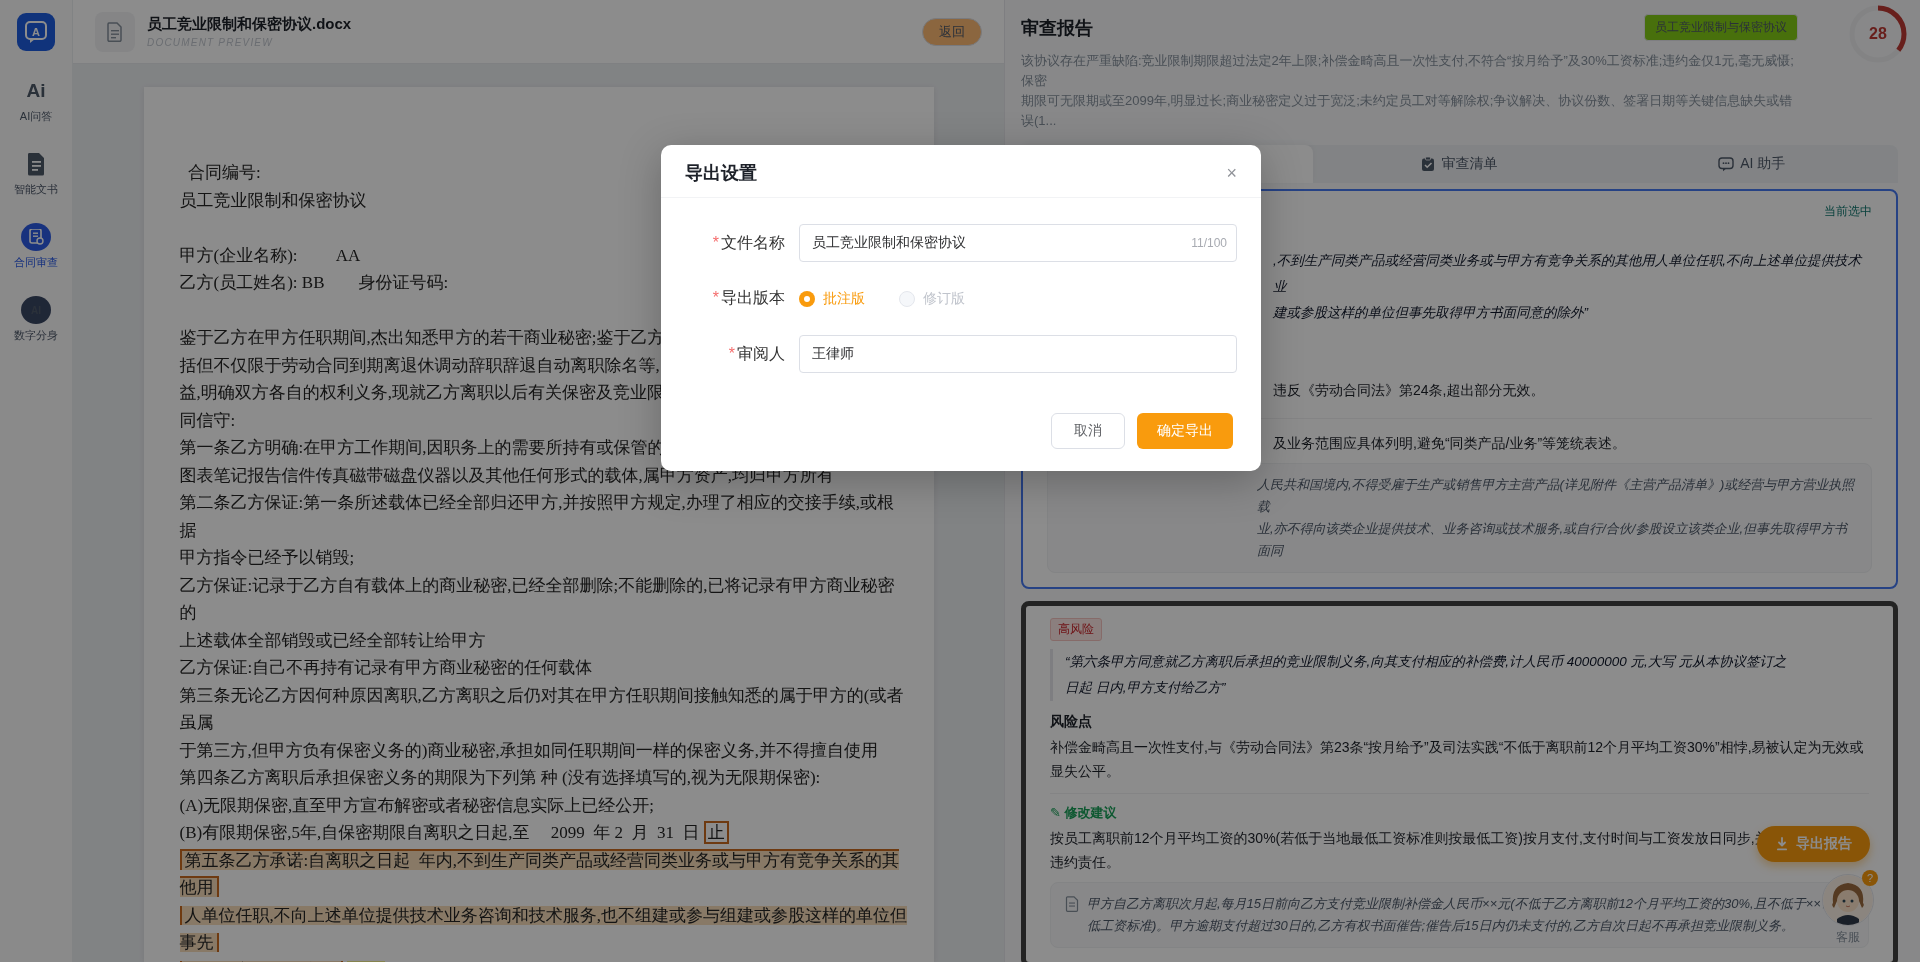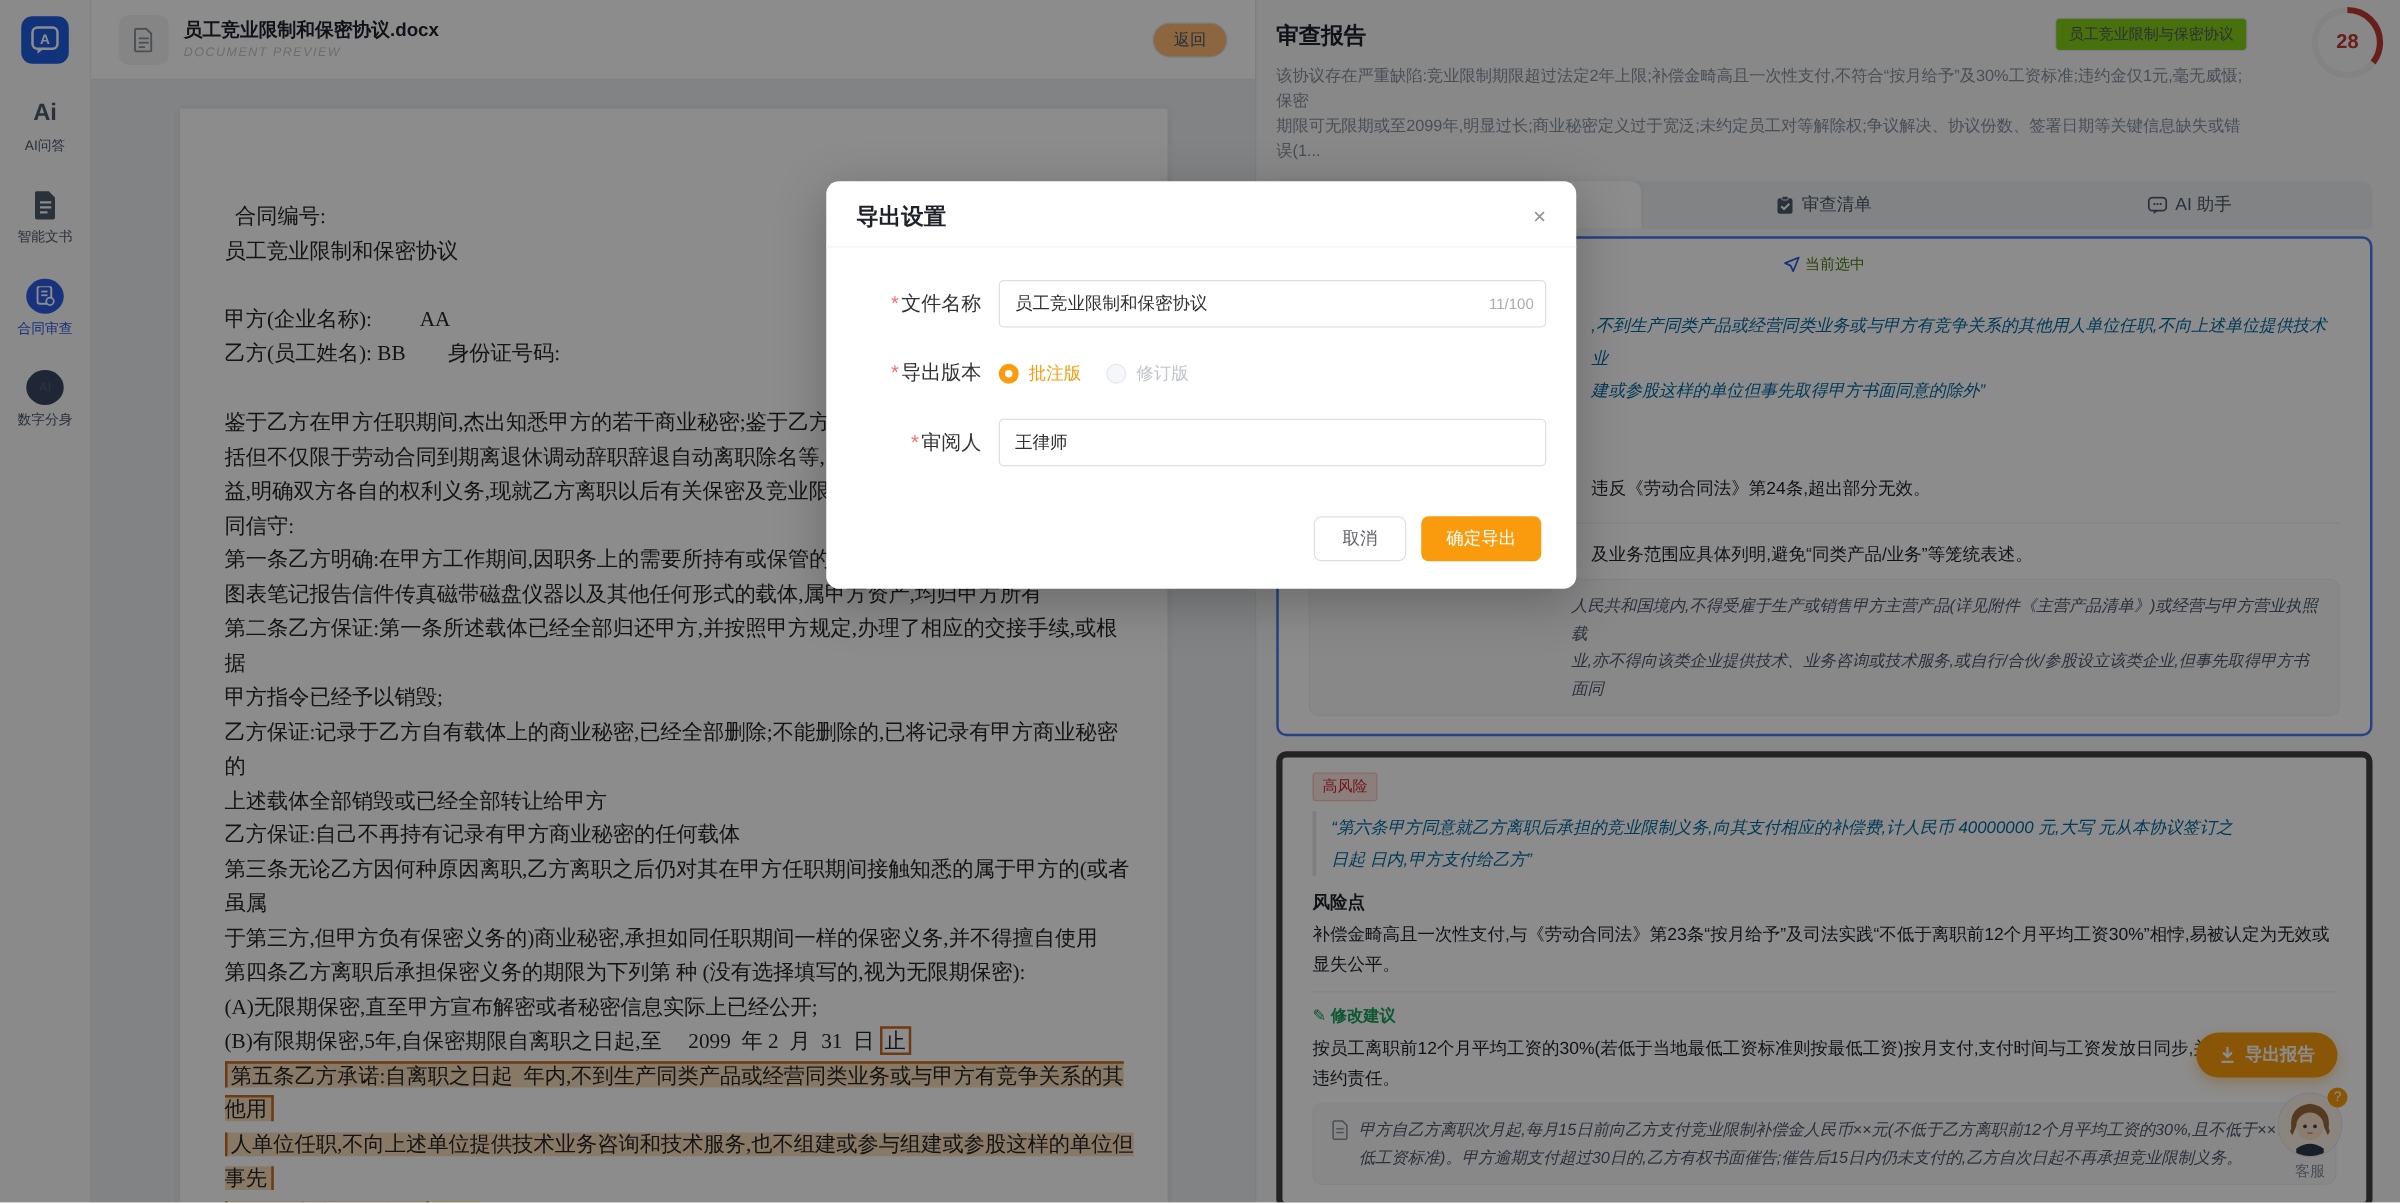--- a/index.html
+++ b/index.html
@@ -45,23 +45,23 @@
   .rep-title { font-size:18px; font-weight:bold; color:#1D2129; }
   .rep-tag { margin-left:auto; background:#84cc16; border:1px solid #E5E6EB; color:#4E5969; font-size:12px; border-radius:4px; padding:4px 10px; }
   .score-ring { position:absolute; right:10px; top:2px; width:64px; height:64px; }
   .score-num { position:absolute; right:10px; top:2px; width:64px; height:64px; display:flex; align-items:center; justify-content:center; color:#BE3A34; font-weight:bold; font-size:16px; }
   .rep-desc { margin-top:10px; font-size:13px; color:#86909C; line-height:20px; }
   .tabbar { margin-top:14px; display:flex; background:#EDEFF2; border-radius:8px 8px 0 0; height:38px; }
   .tab { flex:1; display:flex; align-items:center; justify-content:center; gap:6px; font-size:14px; color:#4E5969; cursor:pointer; }
   .tab.active { background:#fff; border-radius:8px 8px 0 0; color:#2D5CE5; font-weight:bold; box-shadow:0 -2px 6px rgba(0,0,0,.04); }
   .card { background:#fff; border:5px solid #404040; border-radius:8px; margin-top:12px; padding:12px 24px 14px 24px; }
   .card.selected { border:2px solid #4678F0; margin-top:6px; }
-  .sel-row { display:flex; justify-content:center; align-items:center; gap:4px; color:#4d7c0f; font-size:12px; }
+  .sel-row { display:flex; justify-content:space-between; align-items:center; gap:4px; color:#0f766e; font-size:12px; }
   .frag { padding-left:226px; }
-  .quote { font-style:italic; color:#0369a1; font-size:13.5px; line-height:26px; }
+  .quote { font-style:italic; color:#0f172a; font-size:13.5px; line-height:26px; }
   .quote-block { border-left:3px solid #E5E6EB; padding-left:12px; }
   .risk-label { font-weight:bold; color:#1D2129; font-size:14px; }
   .risk-text { color:#1D2129; font-size:14px; line-height:24px; margin-top:4px; }
   .divider { height:1px; background:#F0F1F3; margin:10px 0; }
   .advice-label { color:#18A058; font-size:13px; font-weight:bold; }
   .advice-text { color:#1D2129; font-size:14px; line-height:24px; margin-top:4px; }
   .refbox { background:#F7F8FA; border:1px solid #EFF0F2; border-radius:8px; padding:10px 14px; margin-top:8px; display:flex; gap:8px; }
   .refbox .ref-text { font-style:italic; color:#4E5969; font-size:13px; line-height:22px; }
   .tag-risk { display:inline-block; background:#FDE8E6; color:#CB272D; border:1px solid #F5C4C0; font-size:12px; border-radius:3px; padding:2px 7px; }
 
@@ -78,21 +78,21 @@
   .modal-head { display:flex; align-items:center; padding:16px 24px 12px 24px; border-bottom:1px solid #F2F3F5; }
   .modal-title { font-size:18px; font-weight:bold; color:#1D2129; }
   .modal-close { margin-left:auto; color:#909399; font-size:18px; line-height:18px; cursor:pointer; background:none; border:none; }
   .modal-body { padding:26px 24px 0 24px; }
   .form-row { display:flex; align-items:center; margin-bottom:26px; }
   .form-label { width:100px; text-align:right; margin-right:14px; font-size:16px; color:#333; flex-shrink:0; }
   .req { color:#F56C6C; margin-right:2px; }
   .input-wrap { position:relative; flex:1; }
   .text-input { width:100%; height:38px; border:1px solid #DCDFE6; border-radius:4px; padding:0 58px 0 12px; font-size:14px; color:#303133; font-family:inherit; }
   .counter { position:absolute; right:10px; top:0; height:38px; display:flex; align-items:center; font-size:12px; color:#A8ABB2; }
-  .radio-group { display:flex; align-items:center; gap:20px; }
+  .radio-group { display:flex; align-items:center; gap:34px; }
   .radio-opt { display:flex; align-items:center; gap:8px; cursor:pointer; }
   .radio-dot { width:16px; height:16px; border-radius:50%; }
   .radio-dot.on { background:#F99B0D; position:relative; }
   .radio-dot.on::after { content:""; position:absolute; left:5px; top:5px; width:6px; height:6px; background:#fff; border-radius:50%; }
   .radio-dot.off { background:#F5F7FA; border:1px solid #E4E7ED; }
   .radio-opt .on-label { color:#F99B0D; font-size:14px; }
   .radio-opt .off-label { color:#C0C4CC; font-size:14px; }
   .modal-foot { display:flex; justify-content:flex-end; gap:12px; padding:14px 28px 22px 24px; }
   .btn-cancel { background:#fff; border:1px solid #DCDFE6; color:#606266; border-radius:6px; height:36px; padding:0 22px; font-size:14px; cursor:pointer; }
   .btn-confirm { background:#F99B0D; border:none; color:#fff; border-radius:6px; height:36px; padding:0 20px; font-size:14px; cursor:pointer; }

